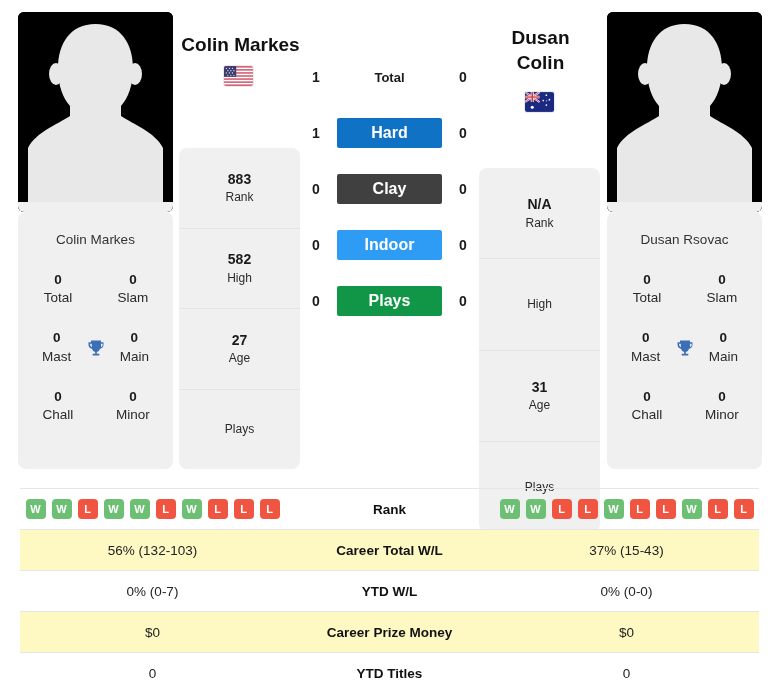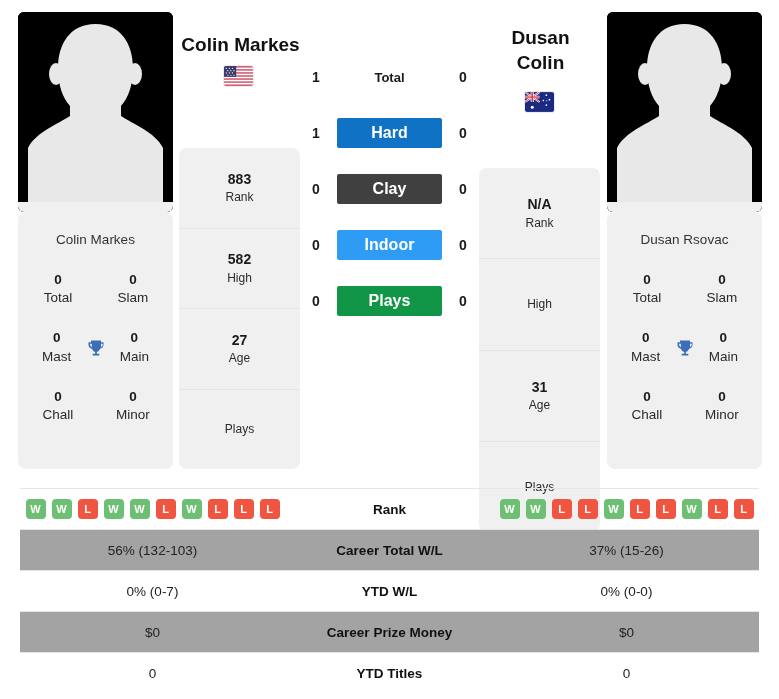--- a/index.html
+++ b/index.html
@@ -184,21 +184,21 @@
     table-layout: fixed;
   }
   .stats tr { height: 41px; }
   .stats td {
     text-align: center;
     font-size: 13.5px;
     color: #222;
     vertical-align: middle;
     border-top: 1px solid #e6e6e6;
   }
-  .stats tr.alt td { background: #a3a3a3; }
+  .stats tr.alt td { background: #fef9c3; }
   .stats td.mid {
     font-weight: bold;
     color: #111;
     width: 209px;
   }
   .stats td.side { width: 265px; }
 
   .formwrap {
     display: flex;
     justify-content: center;
@@ -473,21 +473,21 @@
           <span class="fbadge" style="background: rgb(239, 85, 65);">L</span>
           <span class="fbadge" style="background: rgb(108, 191, 115);">W</span>
           <span class="fbadge" style="background: rgb(239, 85, 65);">L</span>
           <span class="fbadge" style="background: rgb(239, 85, 65);">L</span>
         </div>
       </td>
     </tr>
     <tr class="alt">
       <td class="side">56% (132-103)</td>
       <td class="mid">Career Total W/L</td>
-      <td class="side">37% (15-26)</td>
+      <td class="side">37% (15-43)</td>
     </tr>
     <tr>
       <td class="side">0% (0-7)</td>
       <td class="mid">YTD W/L</td>
       <td class="side">0% (0-0)</td>
     </tr>
     <tr class="alt">
       <td class="side">$0</td>
       <td class="mid">Career Prize Money</td>
       <td class="side">$0</td>

